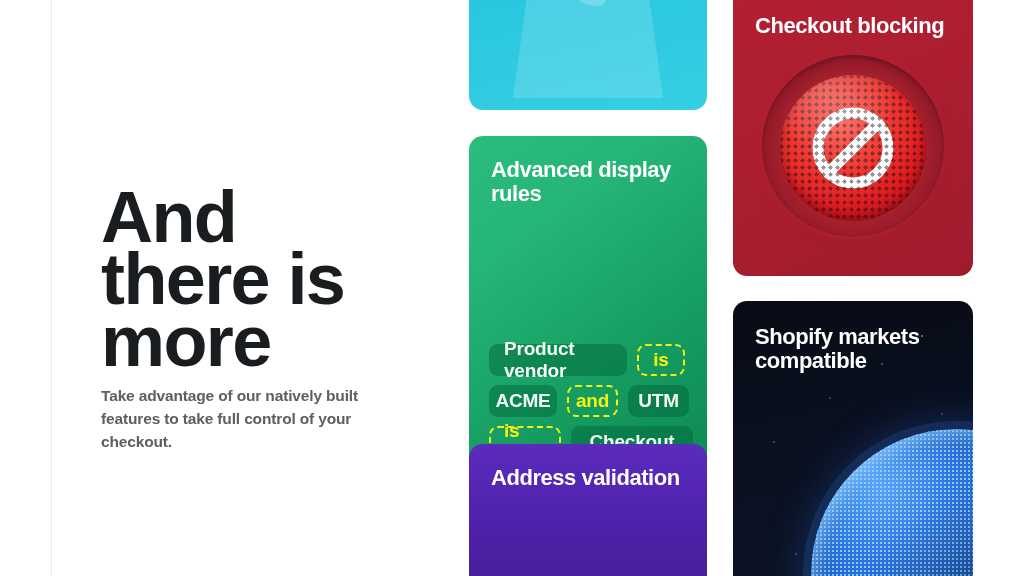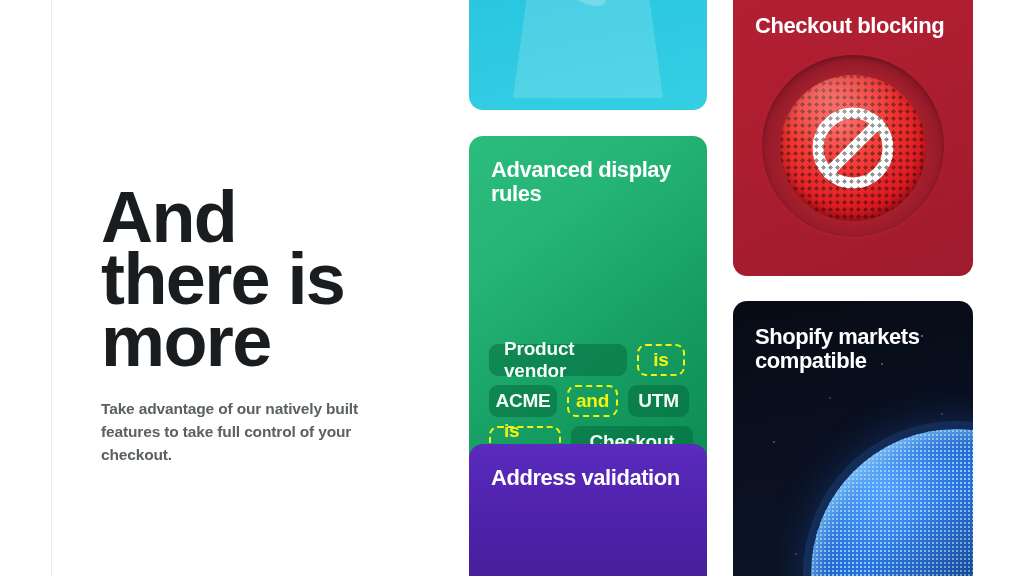--- a/index.html
+++ b/index.html
@@ -19,21 +19,21 @@
 
   
   .copy{position:absolute;left:101px;top:186px;width:300px;}
   .copy h1{
     margin:0;
     font-size:72px;line-height:62px;
     font-weight:700;letter-spacing:-1.6px;
     color:#1a1d1f;
   }
   .copy p{
-    margin:25px 0 0 0;width:272px;
+    margin:12px 0 0 0;width:272px;
     font-size:15.5px;line-height:23px;
     font-weight:600;color:#5b6063;
     letter-spacing:-0.15px;
   }
 
   
   .card{position:absolute;border-radius:14px;overflow:hidden;}
   .card .title{
     position:absolute;left:22px;right:20px;
     font-size:22px;line-height:24px;font-weight:700;

